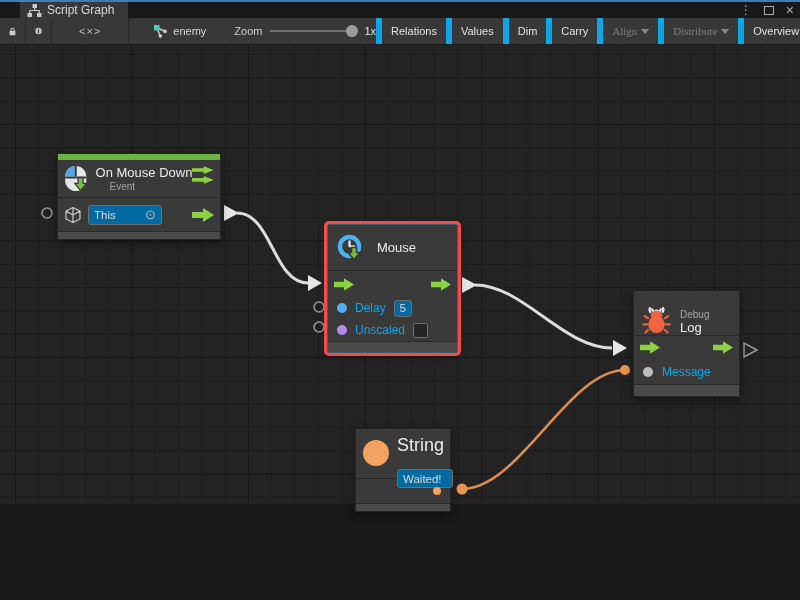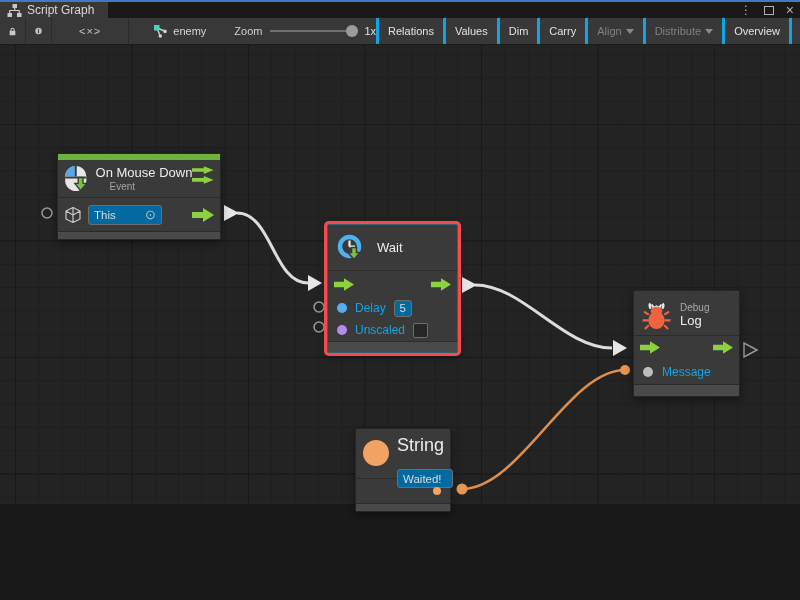--- a/index.html
+++ b/index.html
@@ -5,35 +5,35 @@
   * { margin:0; padding:0; box-sizing:border-box; }
   html,body { background:#111; }
   #app {
     position:relative; width:800px; height:600px; overflow:hidden;
     font-family:"Liberation Sans", sans-serif;
     background:#191919; color:#ddd; -webkit-font-smoothing:antialiased;
   }
 
   
   .focus-line { height:2px; background:#3d7dbd; }
-  .tabstrip { height:16px; background:#191919; display:flex; align-items:stretch; position:relative; }
+  .tabstrip { height:16px; background:#191919; display:flex; align-items:stretch; position:relative;padding-left:20px; }
   .tab { display:flex; align-items:center; gap:5px; background:#383838; padding:0 14px 0 7px; }
   .tab-label { font-size:12px; color:#d8d8d8; white-space:nowrap; }
   .win-controls { position:absolute; right:6px; top:0; height:16px; display:flex; align-items:center; gap:12px; }
   .win-controls span { color:#b0b0b0; font-size:12px; line-height:16px; cursor:default; }
   .win-max { display:inline-block; width:10px; height:9px; border:1.5px solid #b0b0b0; }
 
   
   .toolbar {
     height:27px; background:#383838; border-bottom:1px solid #1c1c1c;
     display:flex; align-items:stretch; font-size:11px; color:#e2e2e2;
   }
   .tb-btn { display:flex; align-items:center; justify-content:center; padding:0 9px; border-right:1px solid #2b2b2b; cursor:default; }
-  .tb-btn-right { border-right:none; border-left:3px solid #0ea5e9; padding:0 9px; display:flex; align-items:center; gap:4px; }
-  .tb-btn-right.disabled { color:#808080; }
+  .tb-btn-right { border-right:none; border-left:6px solid #0ea5e9; padding:0 9px; display:flex; align-items:center; gap:4px; }
+  .tb-btn-right.disabled { color:#808080;font-family:Liberation Serif, serif; }
   .dd-arrow { width:0; height:0; border-left:4px solid transparent; border-right:4px solid transparent; border-top:5px solid #8a8a8a; margin-top:1px; }
   .code-glyph { font-size:11px; color:#c4c4c4; letter-spacing:1px; padding:0 18px; }
   .crumb { display:flex; align-items:center; gap:5px; margin-left:24px; color:#d6d6d6; }
   .zoom-group { display:flex; align-items:center; gap:8px; margin-left:28px; }
   .zoom-track { position:relative; width:86px; height:2px; background:#6f6f6f; }
   .zoom-handle { position:absolute; right:-2px; top:-5px; width:12px; height:12px; border-radius:50%; background:#9c9c9c; }
   .spacer { flex:1; }
   .lock-btn, .info-btn { width:26px; }
 
   
@@ -84,21 +84,21 @@
   #node-wait { left:327px; top:179px; width:131px; }
   #node-wait .header { display:flex; align-items:center; padding:0 8px; height:45px; gap:11px; }
   #node-wait .ctrl { height:26px; padding:0 6px; justify-content:space-between; }
   #node-wait .vrow { height:22px; padding:0 9px; gap:8px; }
   #node-wait .footer { height:11px; }
   .delay-field { width:18px; height:17px; justify-content:center; }
   .checkbox { width:15px; height:15px; background:#262626; border:1px solid #6e6e6e; border-radius:2px; }
 
   
   #node-debug { left:633px; top:245px; width:107px; }
-  #node-debug .header { display:flex; align-items:flex-start; padding:11px 8px; height:44px; gap:9px; }
+  #node-debug .header { display:flex; align-items:flex-end; padding:0 8px; height:44px; gap:9px; }
   #node-debug .ctrl { height:23px; padding:0 6px; justify-content:space-between; }
   #node-debug .vrow { height:25px; padding:0 9px; gap:9px; }
   #node-debug .footer { height:12px; }
   .cat-label { font-size:10px; color:#a8a8a8; }
   .debug-title { font-size:13px; color:#ececec; }
 
   
   #node-string { left:355px; top:383px; width:96px; }
   #node-string .header { display:flex; align-items:flex-start; padding:6px 7px; height:49px; gap:8px; }
   #node-string .body { height:24px; justify-content:flex-end; padding-right:9px; }
@@ -258,21 +258,21 @@
       <div class="n-footer footer"></div>
     </div>
 
     <div class="node selected" id="node-wait">
       <div class="header">
         <svg width="30" height="30" viewBox="0 0 30 30">
           <circle cx="13.5" cy="13.5" r="9.5" stroke="#4db2f2" stroke-width="4.5" fill="none"></circle>
           <path d="M13.5 13.5 V7.5 M13.5 13.5 H19" stroke="#eeeeee" stroke-width="2.2" fill="none"></path>
           <path d="M15.5 14.5 h5 v5 h3.5 l-6 7 -6 -7 h3.5 z" fill="#7ac143" stroke="#383838" stroke-width="1.6"></path>
         </svg>
-        <div class="n-title">Wait</div>
+        <div class="n-title">Mouse</div>
       </div>
       <div class="n-divider"></div>
       <div class="ctrl row">
         <svg class="arrow-green" width="20" height="13" viewBox="0 0 22 14">
           <path d="M0 4 h11 v-4 l11 7 -11 7 v-4 h-11 z" fill="#8cd13f"></path>
         </svg>
         <svg class="arrow-green" width="20" height="13" viewBox="0 0 22 14">
           <path d="M0 4 h11 v-4 l11 7 -11 7 v-4 h-11 z" fill="#8cd13f"></path>
         </svg>
       </div>

